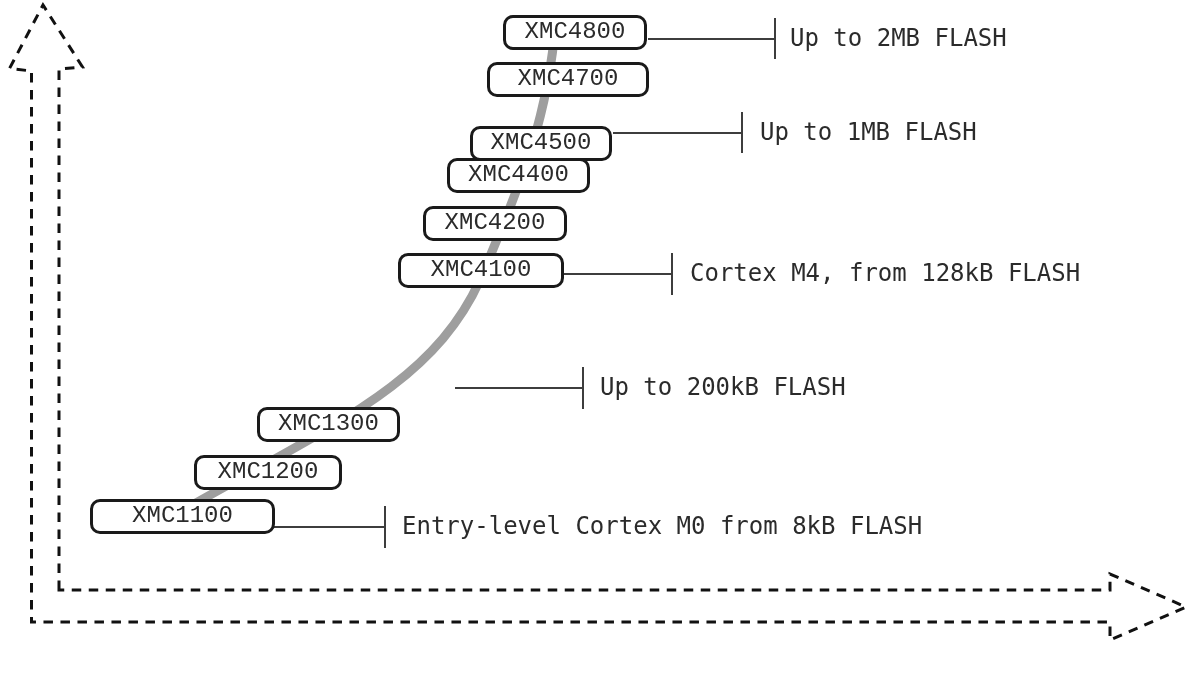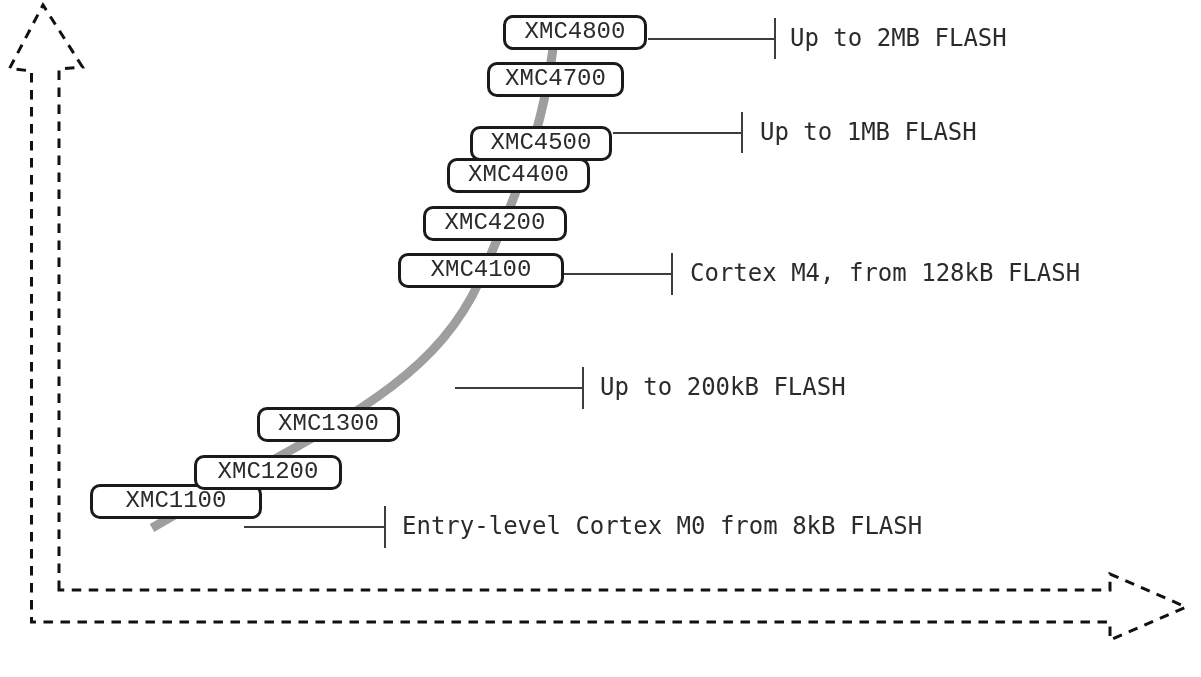--- a/index.html
+++ b/index.html
@@ -98,42 +98,42 @@
     <g>
       <line class="callout" x1="455" y1="388" x2="583" y2="388"></line>
       <line class="callout" x1="583" y1="367" x2="583" y2="409"></line>
     </g>
     <g>
       <line class="callout" x1="244" y1="527" x2="385" y2="527"></line>
       <line class="callout" x1="385" y1="506" x2="385" y2="548"></line>
     </g>
   </svg>
 
-  <div class="device-box" style="left:90px;top:484px;width:172px">
+  <div class="device-box" style="left:90px;top:499px;width:185px">
     <span>XMC1100</span>
   </div>
   <div class="device-box" style="left:194px;top:455px;width:148px">
     <span>XMC1200</span>
   </div>
   <div class="device-box" style="left:257px;top:407px;width:143px">
     <span>XMC1300</span>
   </div>
   <div class="device-box" style="left:398px;top:253px;width:166px">
     <span>XMC4100</span>
   </div>
   <div class="device-box" style="left:423px;top:206px;width:144px">
     <span>XMC4200</span>
   </div>
   <div class="device-box" style="left:447px;top:158px;width:143px">
     <span>XMC4400</span>
   </div>
   <div class="device-box" style="left:470px;top:126px;width:142px">
     <span>XMC4500</span>
   </div>
-  <div class="device-box" style="left:487px;top:62px;width:137px">
+  <div class="device-box" style="left:487px;top:62px;width:162px">
     <span>XMC4700</span>
   </div>
   <div class="device-box" style="left:503px;top:15px;width:144px">
     <span>XMC4800</span>
   </div>
 
   <div class="annotation" style="left:790px;top:39px">Up to 2MB FLASH</div>
   <div class="annotation" style="left:760px;top:133px">Up to 1MB FLASH</div>
   <div class="annotation" style="left:690px;top:274px">Cortex M4, from 128kB FLASH</div>
   <div class="annotation" style="left:600px;top:388px">Up to 200kB FLASH</div>

